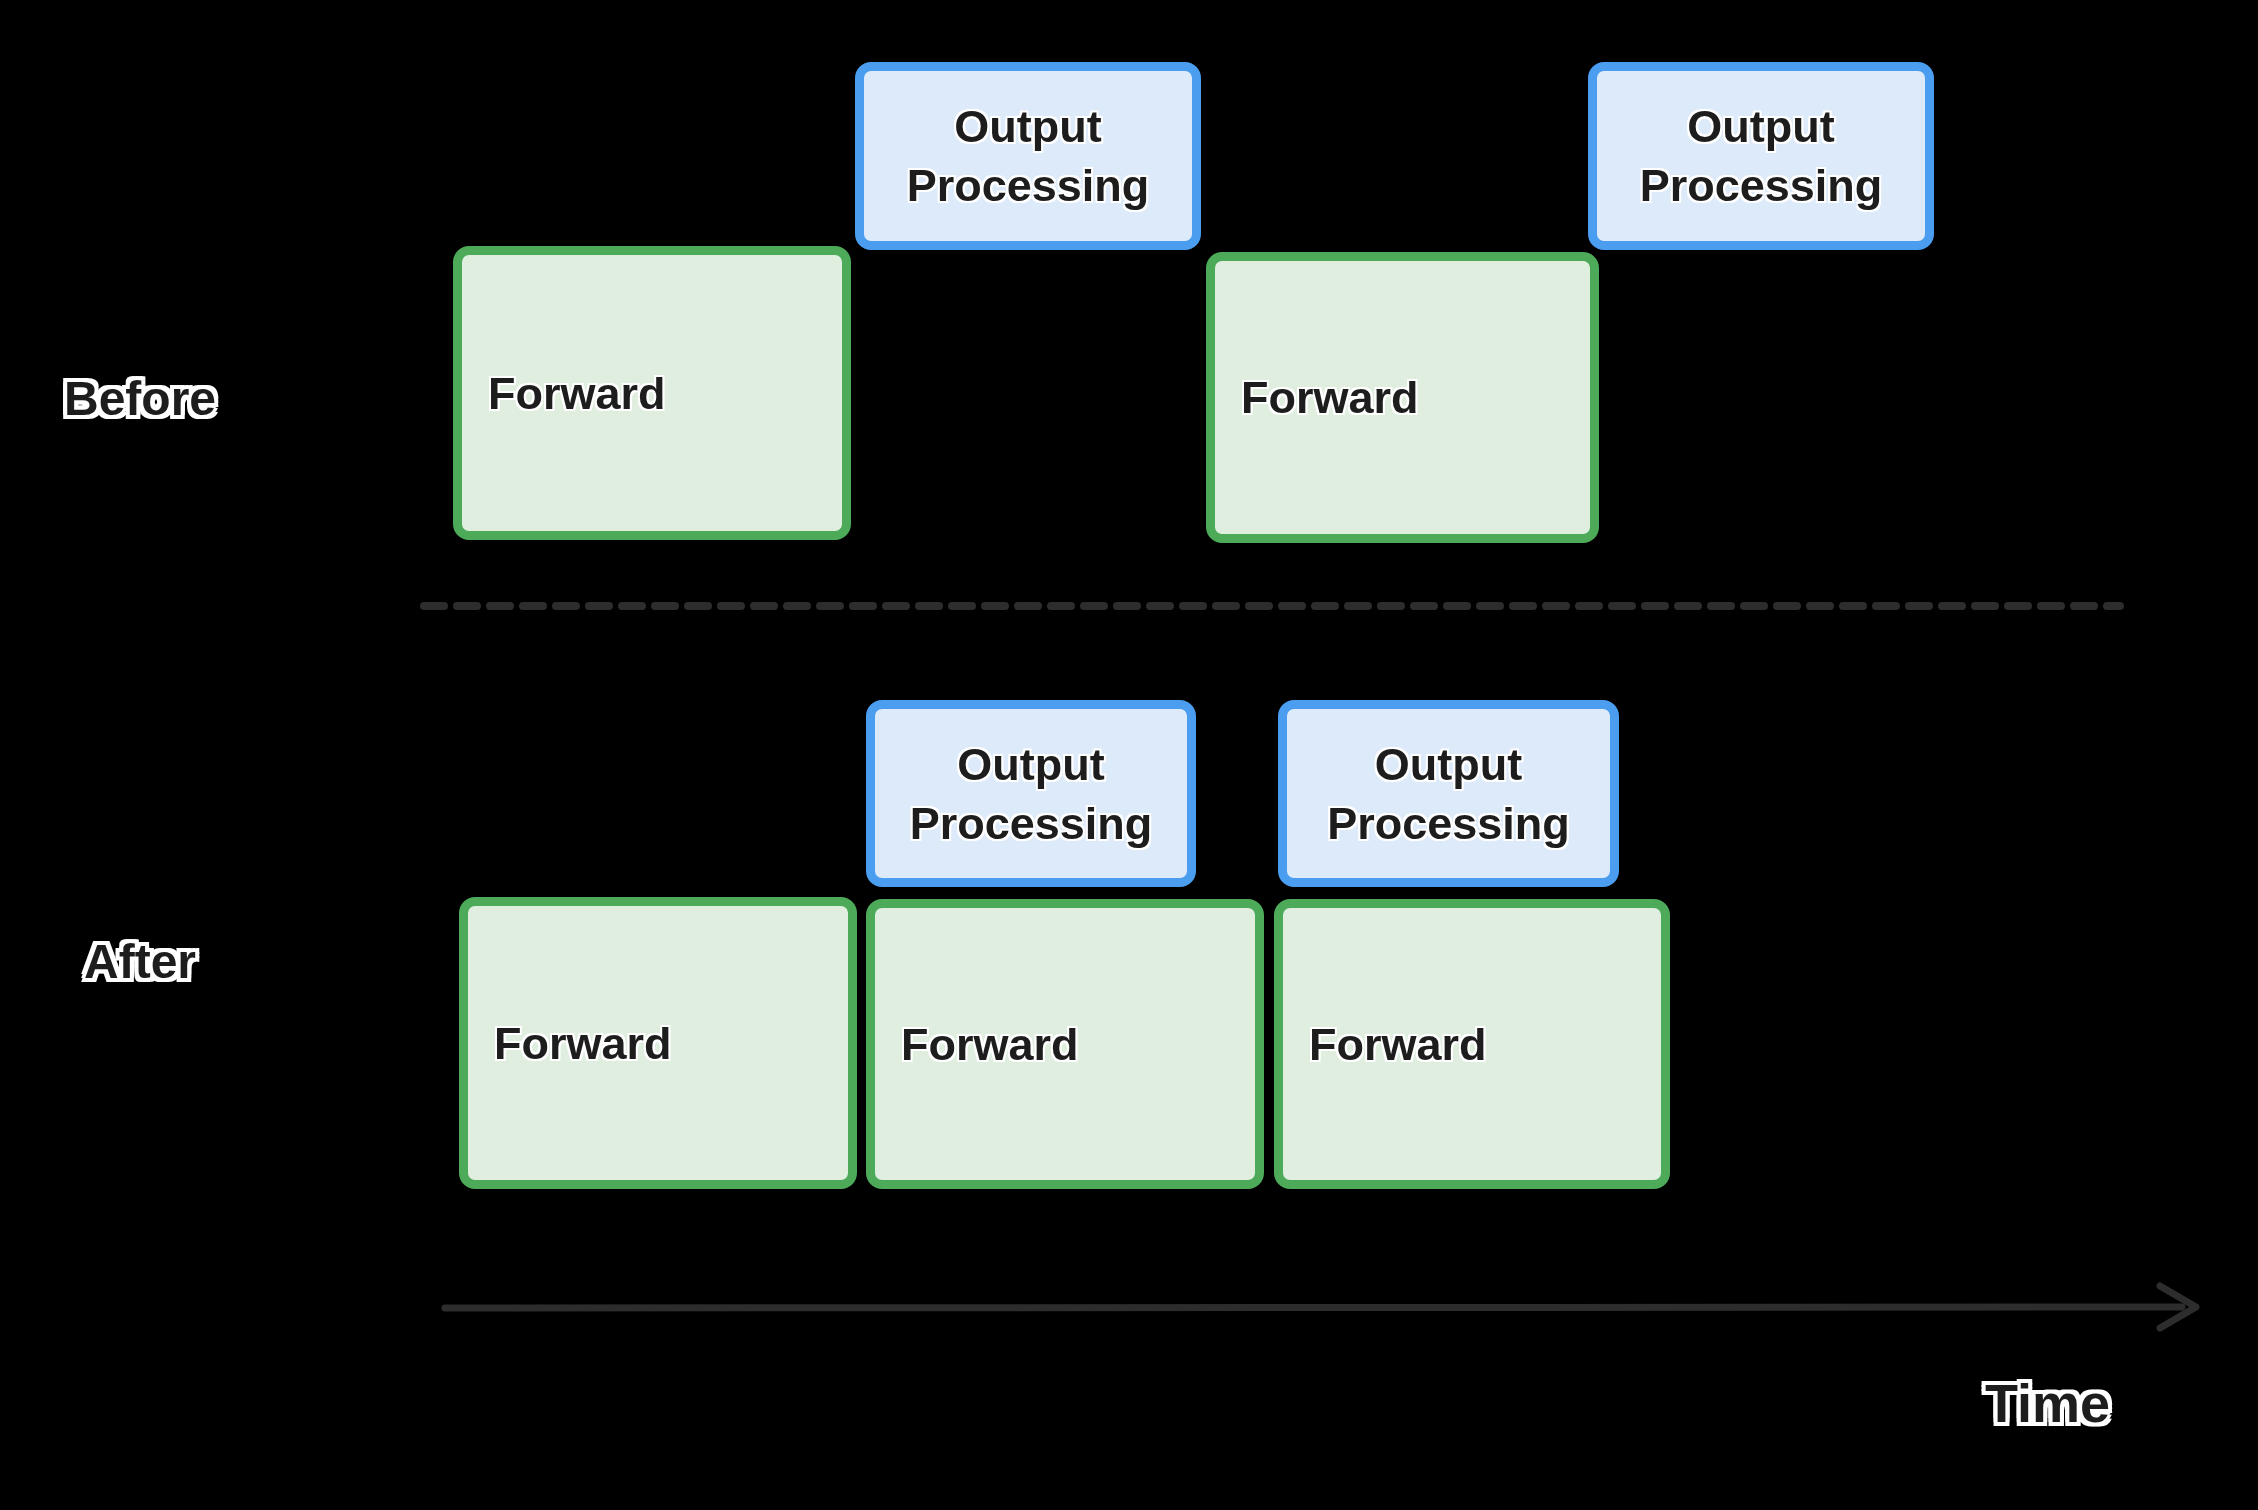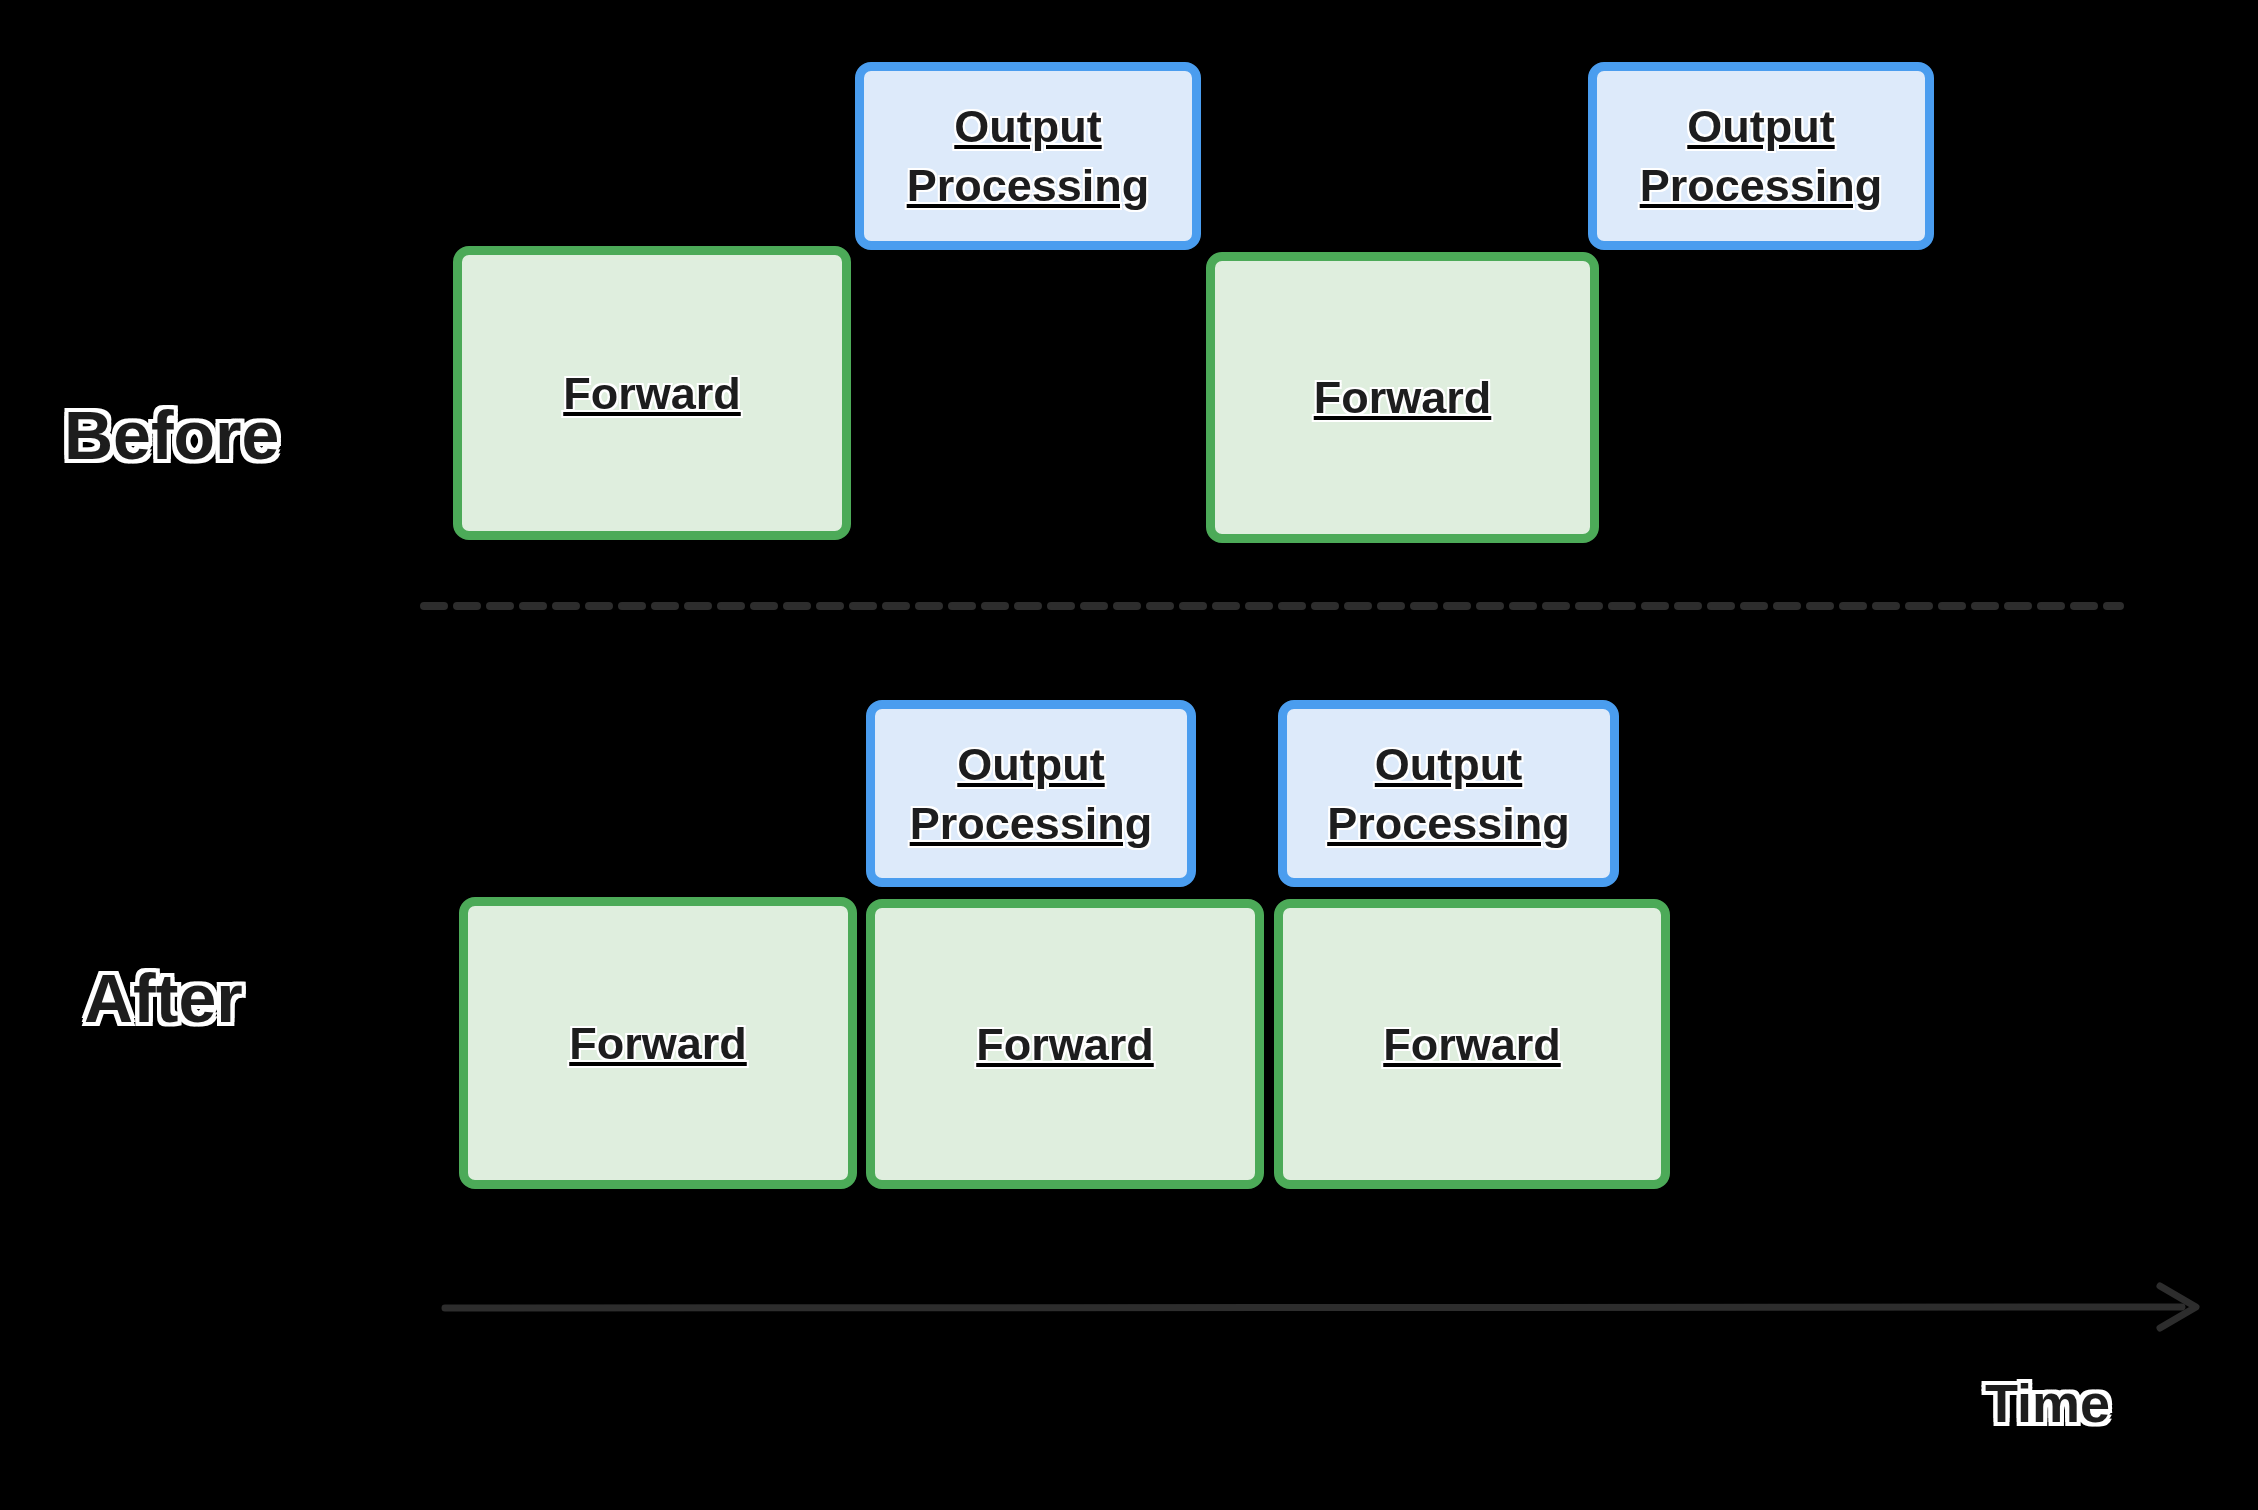--- a/index.html
+++ b/index.html
@@ -14,23 +14,22 @@
     background: var(--bg, #000000);
     font-family: "Liberation Sans", sans-serif;
     overflow: hidden;
   }
   .box {
     position: absolute;
     box-sizing: border-box;
     border-radius: 16px;
     display: flex;
     align-items: center;
-    justify-content: center;
+    justify-content: flex-start;
     text-align: center;
-    text-decoration: underline;
   }
   .box.forward {
     background: var(--forward-fill, #dfeede);
     border: 9px solid var(--forward-border, #4caa58);
   }
   .box.output {
     background: var(--output-fill, #ddeafa);
     border: 9px solid var(--output-border, #4a9def);
   }
   .box-text {
@@ -47,21 +46,21 @@
     position: absolute;
     font-weight: 700;
     color: var(--label-text, #1d1d1d);
     text-shadow:
       -4px -4px 0 var(--label-outline, #fff), 0 -4px 0 var(--label-outline, #fff),
        4px -4px 0 var(--label-outline, #fff), -4px 0 0 var(--label-outline, #fff),
        4px  0   0 var(--label-outline, #fff), -4px 4px 0 var(--label-outline, #fff),
        0    4px 0 var(--label-outline, #fff),  4px 4px 0 var(--label-outline, #fff);
     white-space: nowrap;
   }
-  .row-label { font-size: 68px; line-height: 84px; margin-top: 36px; }
+  .row-label { font-size: 48px; line-height: 84px; }
   .axis-label { font-size: 54px; line-height: 86px; }
   svg.overlay {
     position: absolute;
     left: 0; top: 0;
     width: 2258px;
     height: 1510px;
     pointer-events: none;
   }
   svg .stroke {
     stroke: var(--line, #2d2d2d);

